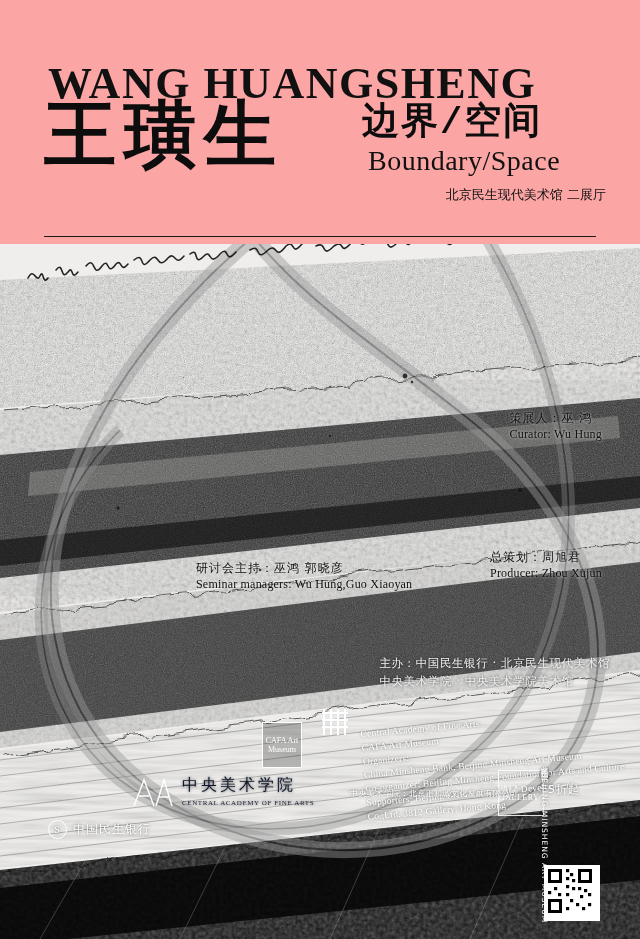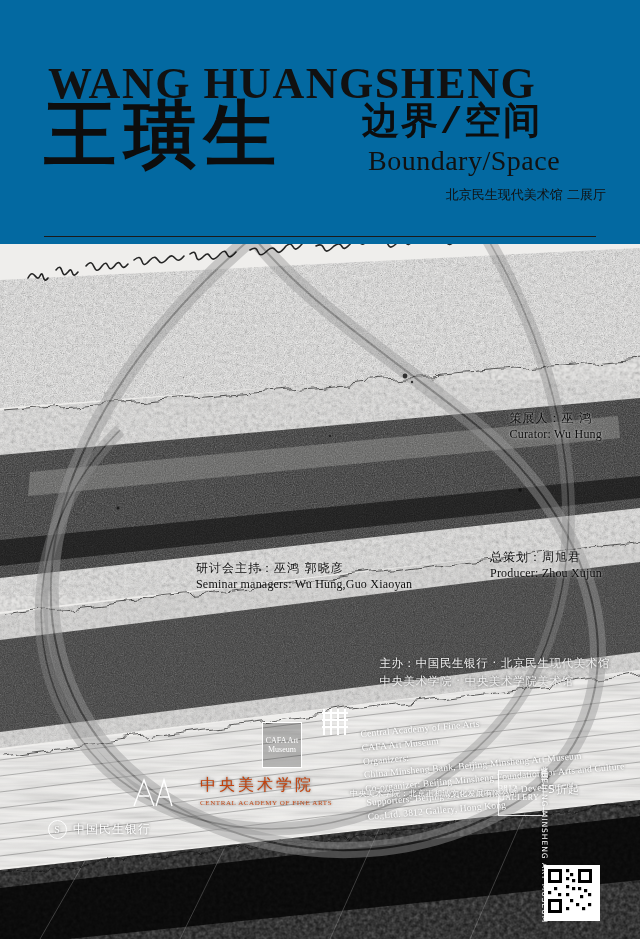--- a/index.html
+++ b/index.html
@@ -15,21 +15,21 @@
     background: #ffffff;
     font-family: "Liberation Serif", serif;
   }
 
   
   .header {
     position: absolute;
     left: 0; top: 0;
     width: 640px;
     height: 244px;
-    background: #0369a1;
+    background: #fca5a5;
     z-index: 30;
   }
   .latin-title {
     position: absolute;
     left: 48px;
     top: 58px;
     font-family: "Liberation Serif", serif;
     font-weight: bold;
     font-size: 44px;
     letter-spacing: 1.5px;
@@ -188,23 +188,22 @@
   }
   #logo-cafa {
     left: 130px; top: 770px;
     width: 46px; height: 40px;
   }
   #logo-cafa-text {
     left: 182px; top: 775px;
     font-family: "DejaVu Serif", serif;
     font-size: 16px;
     letter-spacing: 3px;
-    color: #c2410c;
+    color: #0f172a;
     text-shadow: 0 0 3px rgba(0,0,0,0.6);
-    margin-left: 18px;
   }
   #logo-cafa-text small {
     display: block;
     font-family: "Liberation Serif", serif;
     font-size: 7px;
     letter-spacing: 0.6px;
     margin-top: 3px;
     opacity: 0.9;
   }
   #logo-minsheng {

